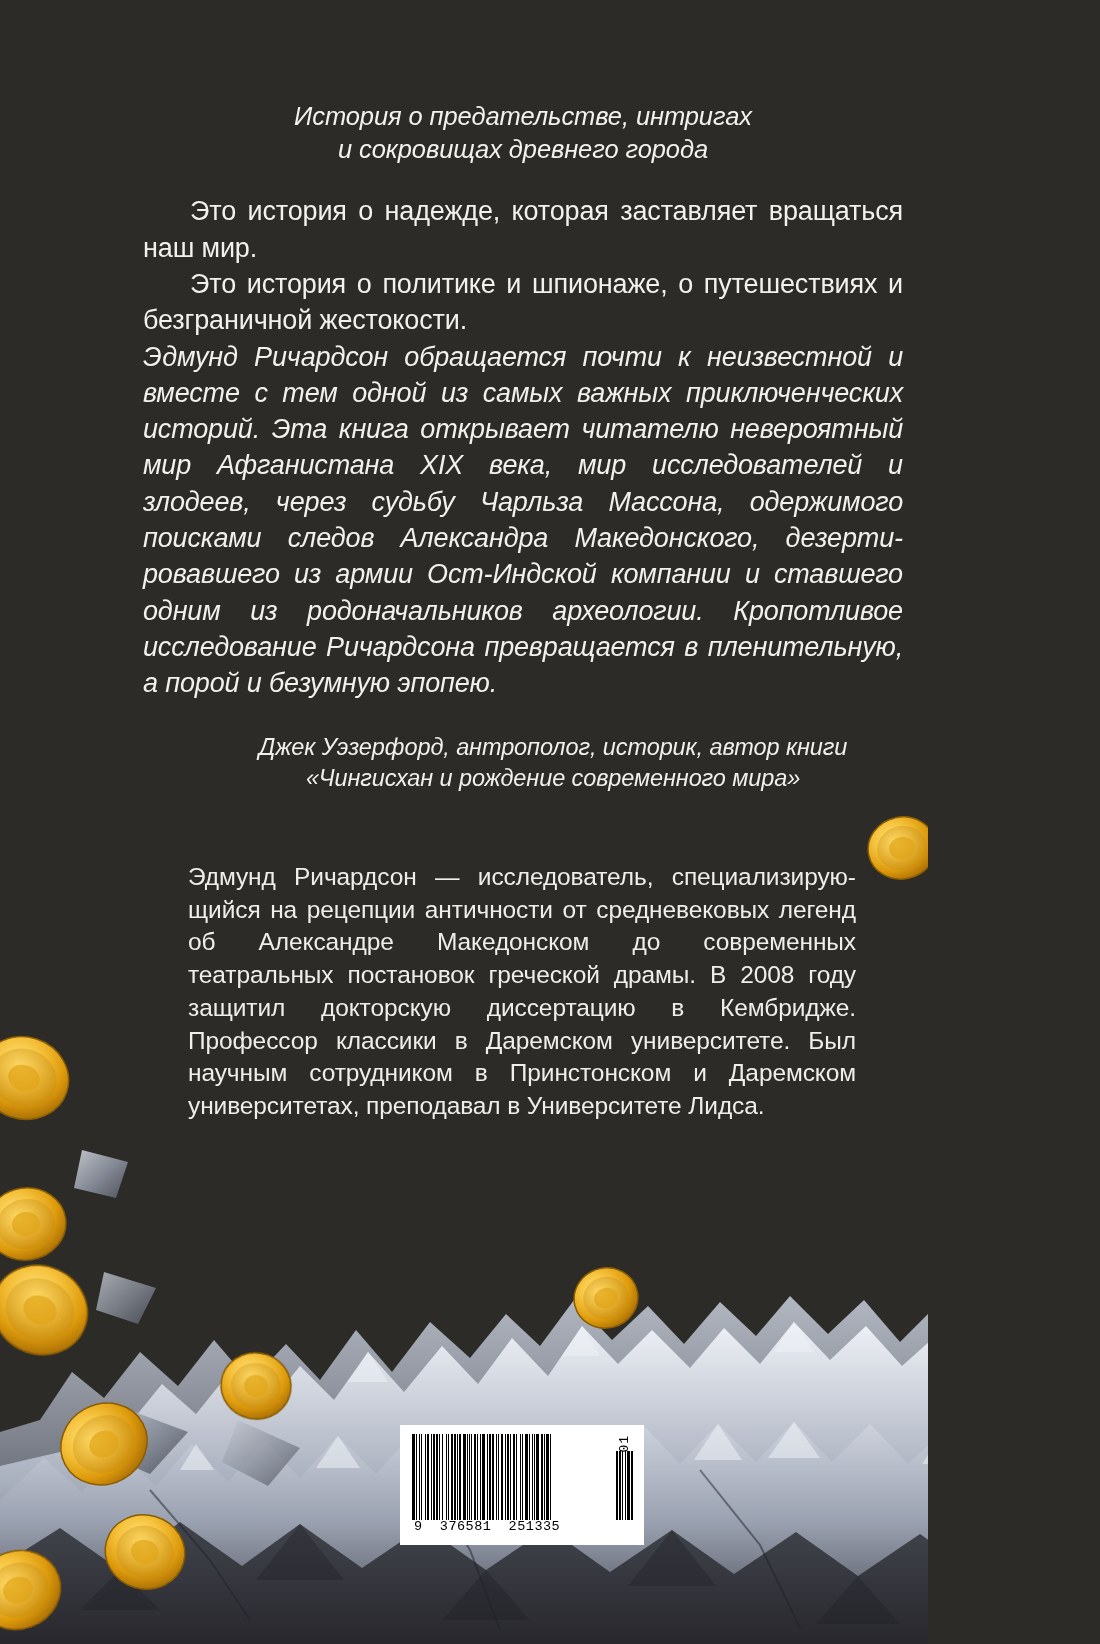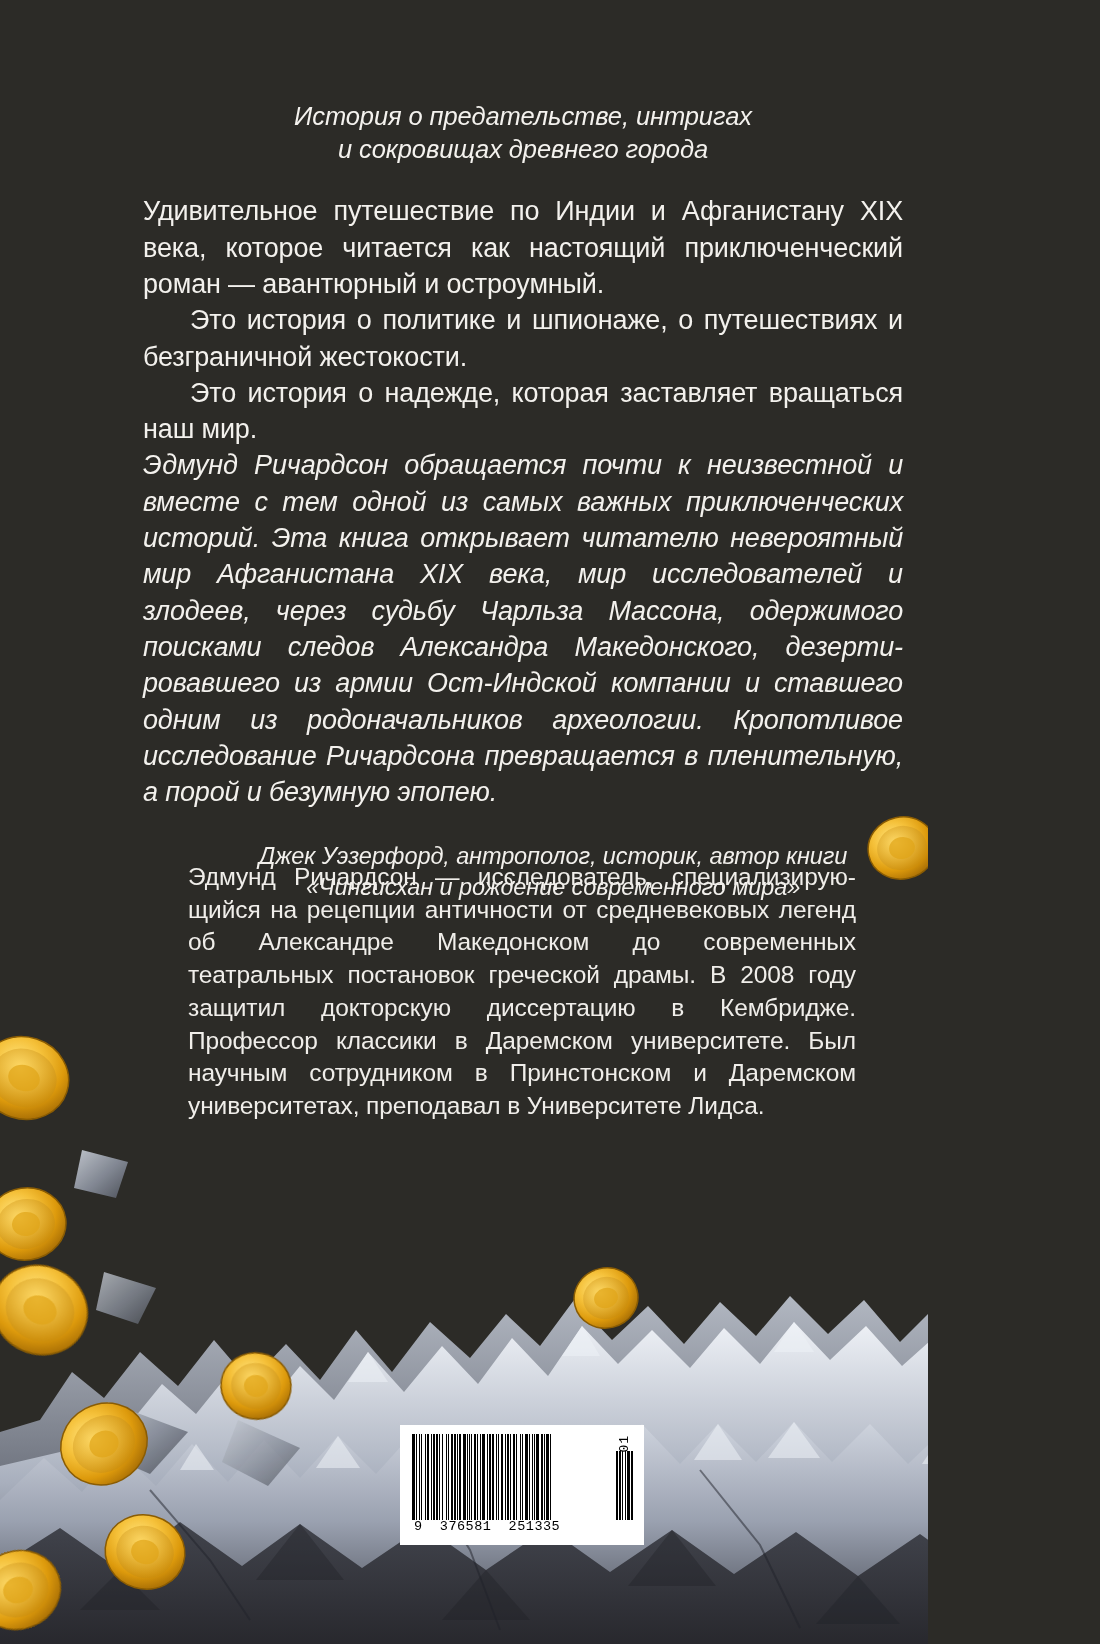--- a/index.html
+++ b/index.html
@@ -286,23 +286,22 @@
       </g>
     </g>
   </svg>
 
   <div class="text-col">
 
     <div class="epigraph">История о предательстве, интригах
 и сокровищах древнего города</div>
 
     <div class="block-1">
-      <p class="para">Удивительное путешествие по Индии и Афганистану XIX века, которое читается как настоящий приключен­ческий роман — авантюрный и остроумный.</p>
+      <p class="para indent">Это история о надежде, которая заставляет вра­щаться наш мир.</p>
       <p class="para indent">Это история о политике и шпионаже, о путешествиях и безграничной жестокости.</p>
-      <p class="para indent">Это история о надежде, которая заставляет вра­щаться наш мир.</p>
     </div>
 
     <div class="block-2">
       <p class="para">Эдмунд Ричардсон обращается почти к неизвестной и вместе с тем одной из самых важных приключенче­ских историй. Эта книга открывает читателю невероят­ный мир Афганистана XIX века, мир исследователей и злодеев, через судьбу Чарльза Массона, одержимого поисками следов Александра Македонского, дезерти­ровавшего из армии Ост-Индской компании и ставшего одним из родоначальников археологии. Кропотливое исследование Ричардсона превращается в пленитель­ную, а порой и безумную эпопею.</p>
     </div>
 
     <div class="attribution">Джек Уэзерфорд, антрополог, историк, автор книги
 «Чингисхан и рождение современного мира»</div>
   </div>
 

